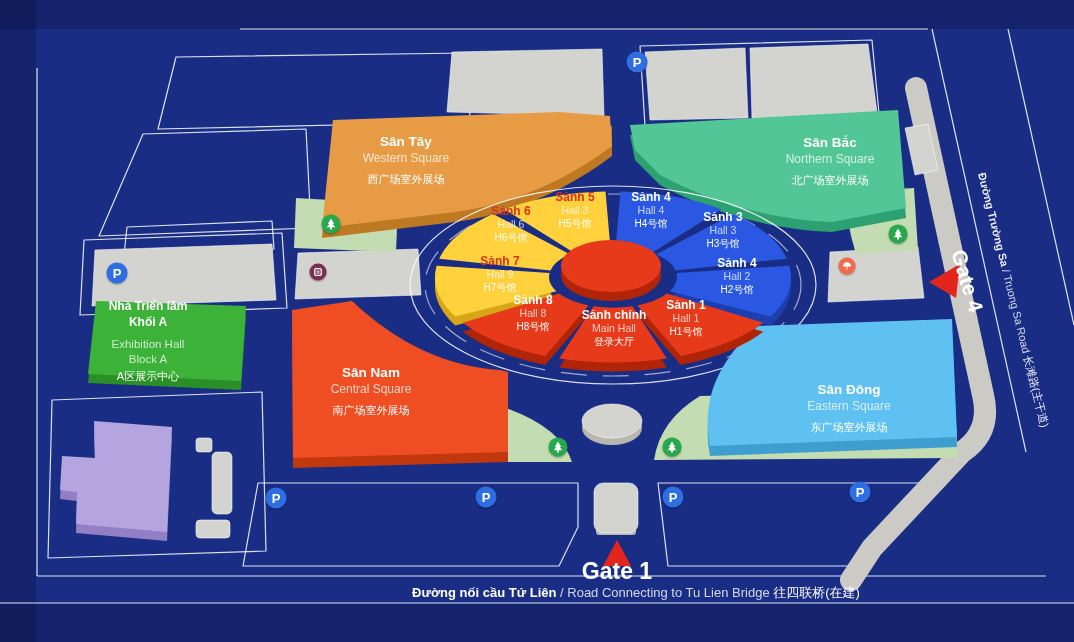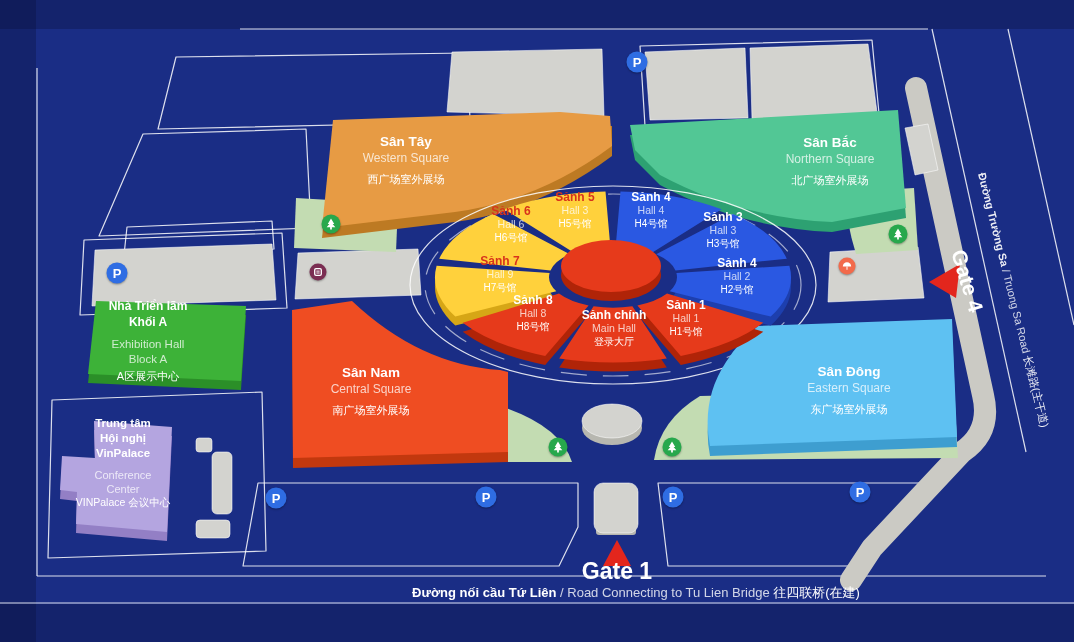--- a/index.html
+++ b/index.html
@@ -195,21 +195,21 @@
   <div class="lbl sq" style="left:406px;top:160px">
     <span class="t">Sân Tây</span>
     <span class="e">Western Square</span>
     <span class="z">西广场室外展场</span>
   </div>
   <div class="lbl sq" style="left:371px;top:391px">
     <span class="t">Sân Nam</span>
     <span class="e">Central Square</span>
     <span class="z">南广场室外展场</span>
   </div>
-  <div class="lbl sq" style="left:849px;top:390px">
+  <div class="lbl sq" style="left:849px;top:408px">
     <span class="t">Sân Đông</span>
     <span class="e">Eastern Square</span>
     <span class="z">东广场室外展场</span>
   </div>
 
   <div class="lbl hall" style="left:686px;top:318px">
     <span class="t">Sảnh 1</span>
     <span class="e">Hall 1</span>
     <span class="z">H1号馆</span>
   </div>
@@ -254,28 +254,20 @@
     <span class="z">登录大厅</span>
   </div>
 
   <div class="lbl blda" style="left:148px;top:341px">
     <span class="t">Nhà Triển lãm</span>
     <span class="t">Khối A</span>
     <span class="e sp">Exhibition Hall</span>
     <span class="e">Block A</span>
     <span class="z">A区展示中心</span>
   </div>
-  <div class="lbl vin" style="left:123px;top:463px">
-    <span class="t">Trung tâm</span>
-    <span class="t">Hội nghị</span>
-    <span class="t">VinPalace</span>
-    <span class="e sp">Conference</span>
-    <span class="e">Center</span>
-    <span class="z">VINPalace 会议中心</span>
-  </div>
 
   <div class="gate-lbl" style="left:617px;top:571px">Gate 1</div>
   <div class="gate-lbl rot" style="left:967px;top:281px">Gate 4</div>
 
   <div class="road-lbl" style="left:636px;top:593px">
     <span class="b">Đường nối cầu Tứ Liên</span><span class="n"> / Road Connecting to Tu Lien Bridge </span><span>往四联桥(在建)</span>
   </div>
   <div class="road-lbl east" style="left:1013px;top:300px">
     <span class="b">Đường Trường Sa</span><span class="n"> / Truong Sa Road </span><span>长滩路(主干道)</span>
   </div>

